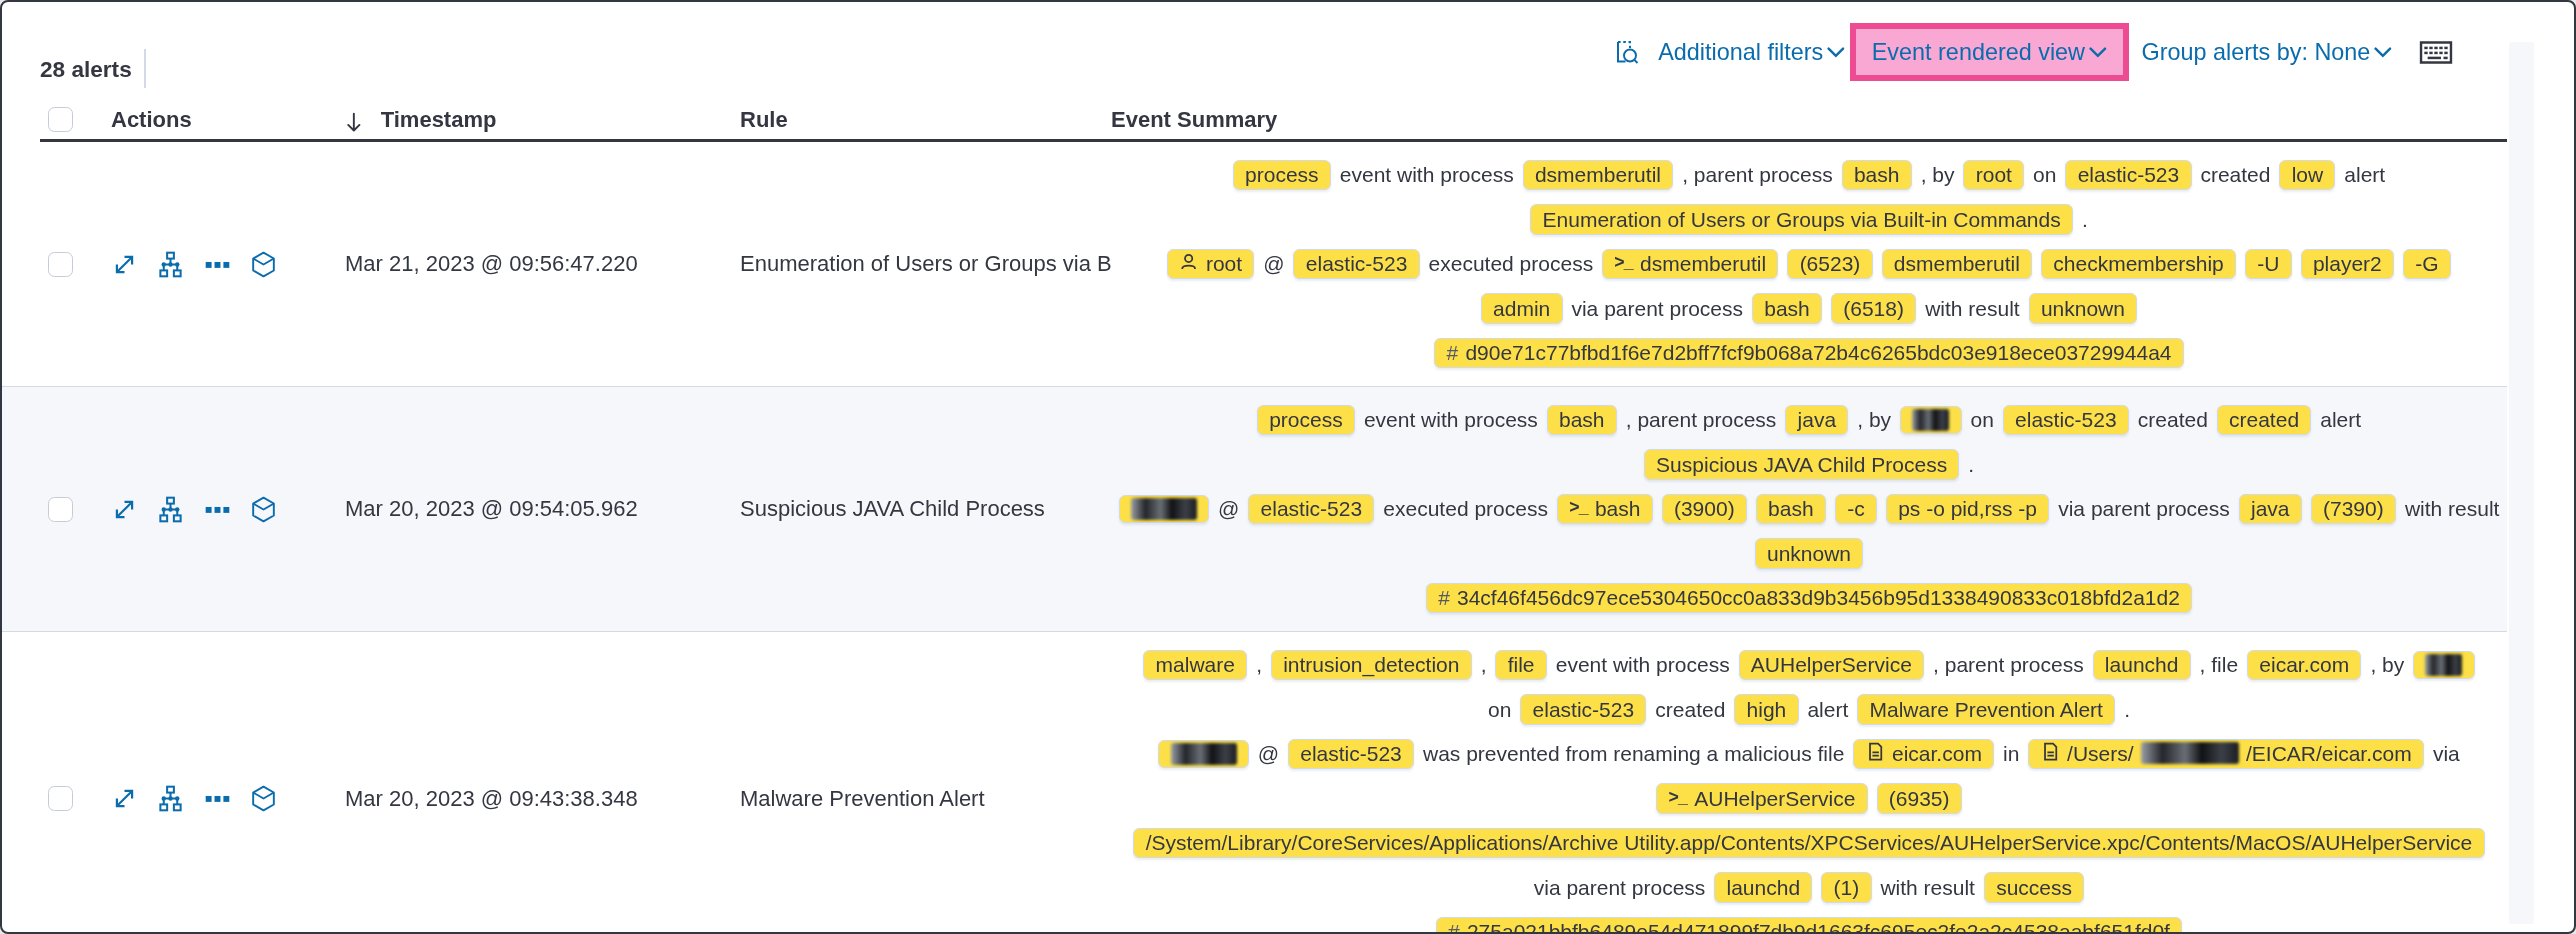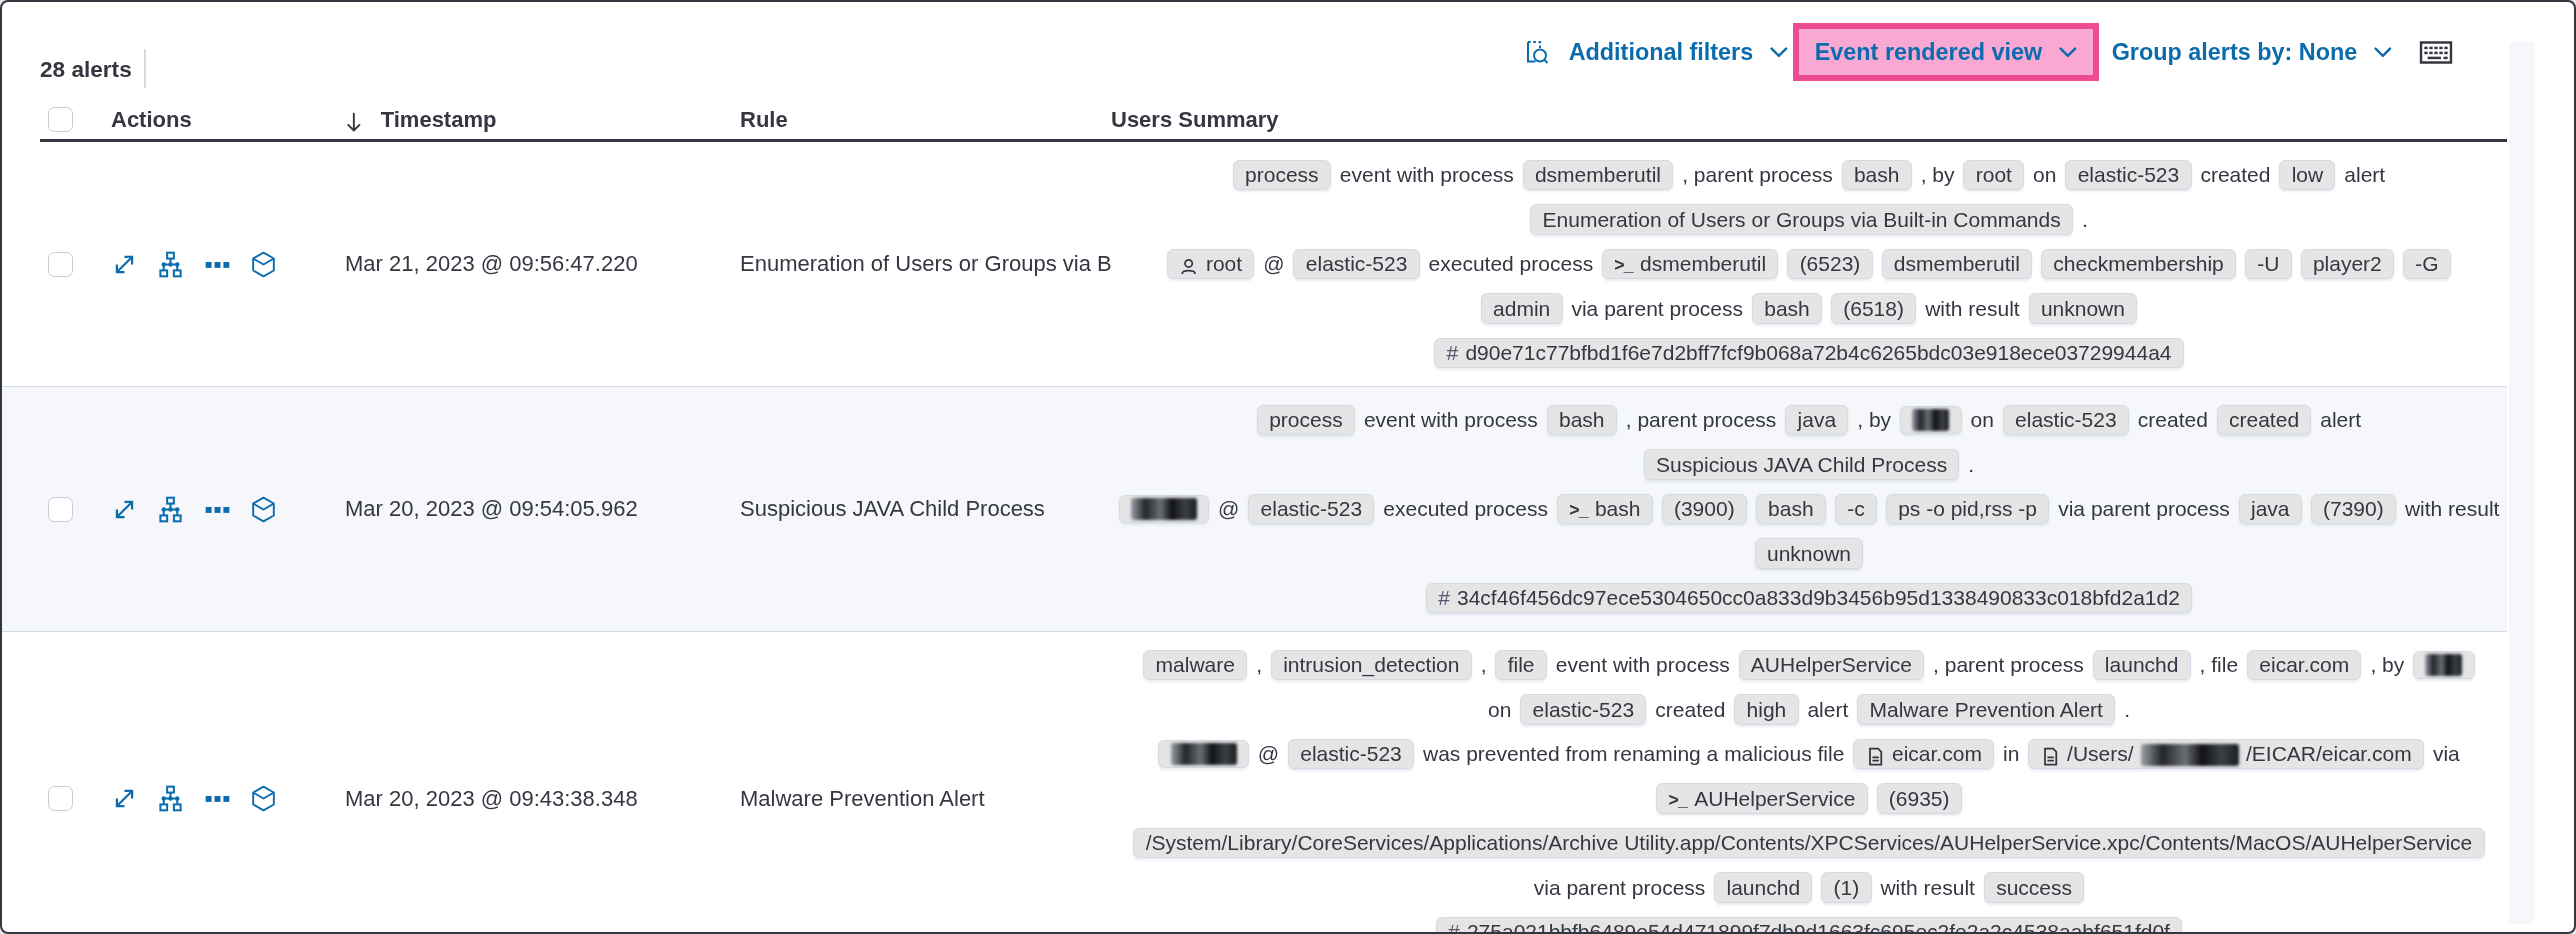--- a/index.html
+++ b/index.html
@@ -4,21 +4,21 @@
 <style>
   html,body{margin:0;padding:0;background:#e8e8e8;}
   body{width:2576px;height:934px;position:relative;font-family:"Liberation Sans",sans-serif;}
   .frame{position:absolute;inset:0;background:#fff;border:2.4px solid #33373f;border-radius:8px;overflow:hidden;box-sizing:border-box;}
 
   
   .topbar{position:relative;height:98px;}
   .alerts-count{position:absolute;left:38px;top:55px;font-size:22.6px;font-weight:700;color:#343741;}
   .count-divider{position:absolute;left:142px;top:47px;width:1.6px;height:39px;background:#d3dae6;}
   .toolbar{position:absolute;right:121px;top:21px;display:flex;align-items:center;}
-  .tool-link{display:flex;align-items:center;gap:17px;color:#0b6cad;font-size:23.4px;font-weight:700;cursor:pointer;white-space:nowrap;}
+  .tool-link{display:flex;align-items:center;gap:4px;color:#0b6cad;font-size:23.4px;font-weight:400;cursor:pointer;white-space:nowrap;}
   .inspect-btn{margin-right:19.3px;color:#0b6cad;display:flex;align-items:center;}
   .highlight-box{border:6.4px solid #ed4c92;background:#f9a8d4;padding:9.7px 16px;margin:0 4.8px;display:flex;align-items:center;}
   .group-link{margin-left:8px;}
   .kbd-btn{margin-left:27px;color:#343741;display:flex;align-items:center;}
   .chev{width:17.7px;height:11.3px;}
 
   
   .thead{display:flex;align-items:center;height:42px;margin:0 67px 0 38px;border-bottom:3.2px solid #343741;font-size:22px;font-weight:700;color:#343741;box-sizing:border-box;}
   .c-check{width:71px;display:flex;align-items:center;}
   .c-actions{width:234px;}
@@ -31,21 +31,21 @@
   .rows{margin-right:67px;}
   .row{display:flex;align-items:center;padding-left:38px;border-bottom:1.6px solid #d3dae6;box-sizing:border-box;}
   .row.striped{background:#f5f7fa;}
   .actions-cell{display:flex;align-items:center;gap:19.3px;}
   .act-ic{width:27px;height:27px;color:#0b6cad;cursor:pointer;flex:0 0 auto;}
   .time-cell,.rule-cell{font-size:22px;color:#343741;}
   .rule-cell{white-space:nowrap;overflow:hidden;}
   .summary-cell{flex:1;min-width:0;display:flex;flex-direction:column;justify-content:center;gap:10.5px;padding:16px 0;}
   .sline{display:flex;justify-content:center;align-items:center;flex-wrap:nowrap;gap:8.9px;min-height:34px;}
   .ptext{font-size:21px;color:#343741;white-space:nowrap;}
-  .badge{display:inline-flex;align-items:flex-end;gap:7.2px;background:#e5e5e5;border:1.6px solid #d3dae6;border-radius:6.4px;padding:2.4px 11.3px;font-size:21px;font-weight:500;color:#343741;white-space:nowrap;box-shadow:0 1.6px 2.4px rgba(152,162,179,.2);cursor:pointer;}
+  .badge{display:inline-flex;align-items:flex-start;gap:7.2px;background:#fde047;border:1.6px solid #d3dae6;border-radius:6.4px;padding:2.4px 11.3px;font-size:21px;font-weight:500;color:#343741;white-space:nowrap;box-shadow:0 1.6px 2.4px rgba(152,162,179,.2);cursor:pointer;}
   .term-pfx{font-size:17.7px;font-weight:700;letter-spacing:-0.8px;color:#343741;}
   .hash-pfx{font-size:21px;color:#53596a;}
   .b-icon{width:19.3px;height:19.3px;color:#343741;flex:0 0 auto;}
   .redact{display:inline-block;height:22px;border-radius:2.4px;background:linear-gradient(90deg,#9aa0a8 0%,#23252a 22%,#6a6f76 45%,#101114 62%,#3c4047 82%,#1b1d22 100%);filter:blur(1.8px);}
 
   .scroll-track{position:absolute;right:40px;top:40px;bottom:8px;width:25px;background:#f5f7fa;border-radius:2.4px;}
   svg{display:block;}
 </style>
 </head>
 <body>
@@ -175,21 +175,21 @@
       <span class="checkbox"></span>
     </div>
     <div class="c-actions">Actions</div>
     <div class="c-time">
       <svg class="sort-arrow" viewBox="0 0 22 26" width="17.7" height="21">
           <use href="#ic-arrow-down"></use>
         </svg>
       <span>Timestamp</span>
     </div>
     <div class="c-rule">Rule</div>
-    <div class="c-summary">Users Summary</div>
+    <div class="c-summary">Event Summary</div>
   </div>
 
   <div class="rows" id="rows">
       <div class="row">
         <div class="c-check">
           <span class="checkbox"></span>
         </div>
         <div class="c-actions actions-cell">
           <span>
             <svg class="act-ic" viewBox="0 0 34 34" width="27" height="27">

